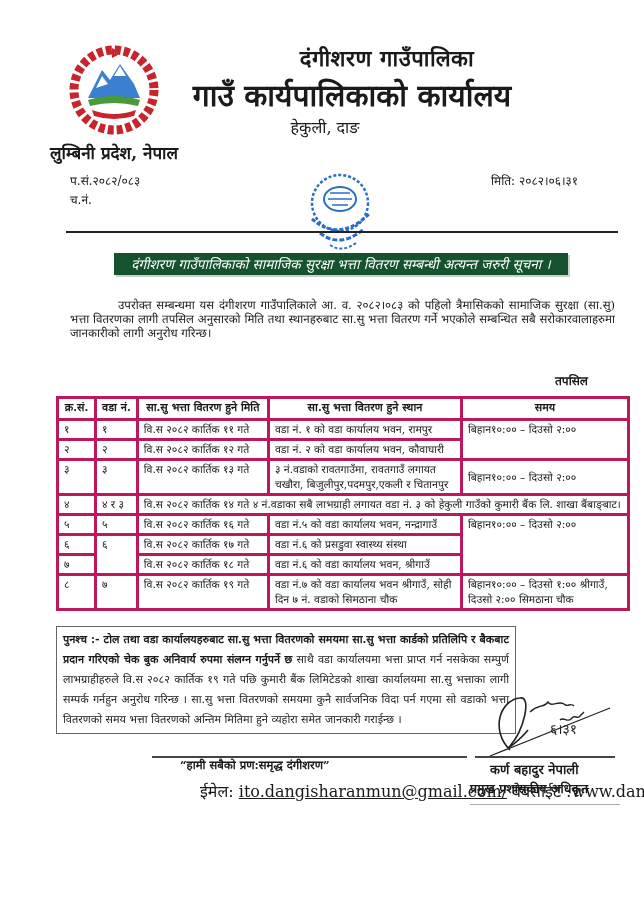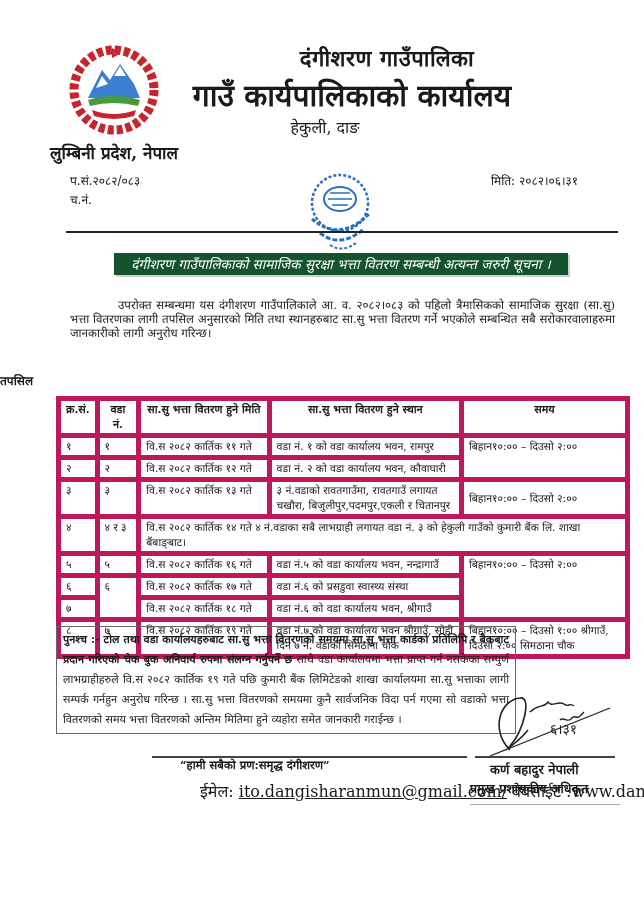--- a/index.html
+++ b/index.html
@@ -24,26 +24,26 @@
 
   .hr-top { left:66px; top:231px; width:552px; height:0; border-top:2px solid #222; }
 
   .notice-banner { left:114px; top:253px; width:454px; height:22px; background:#14532d;
                    color:#fff; font-style:italic; font-size:13.5px; line-height:22px; text-align:center;
                    box-shadow:2px 2px 0 #cfcfcf; white-space:nowrap; overflow:hidden; }
 
   .para { left:70px; top:298px; width:545px; font-size:11.6px; line-height:14px; text-align:justify;
           text-indent:48px; }
 
-  .subhead { left:0; width:588px; top:372px; text-align:left; font-size:12px; font-weight:bold; }
+  .subhead { left:0; width:588px; top:372px; text-align:right; font-size:12px; font-weight:bold; }
 
   
   table.sched { position:absolute; left:56px; top:396px; width:574px; border-collapse:collapse;
                 font-size:10.6px; }
-  table.sched th, table.sched td { border:5px solid #be185d; padding:1px 5px; vertical-align:top; line-height:15px; }
+  table.sched th, table.sched td { border:3px solid #be185d; padding:1px 5px; vertical-align:top; line-height:15px; }
   table.sched th { font-weight:bold; text-align:center; height:17px; font-size:11px; }
   col.c1 { width:38px; } col.c2 { width:42px; } col.c3 { width:132px; } col.c4 { width:194px; } col.c5 { width:168px; }
 
   
   .ps-box { left:56px; top:626px; width:460px; border:1px solid #666; padding:3px 6px 3px 6px;
             font-size:11px; line-height:20px; text-align:justify; box-sizing:border-box; }
   .ps-box b { font-weight:bold; }
 
   
   .hr-foot-left { left:152px; top:756px; width:315px; border-top:2px solid #444; }

